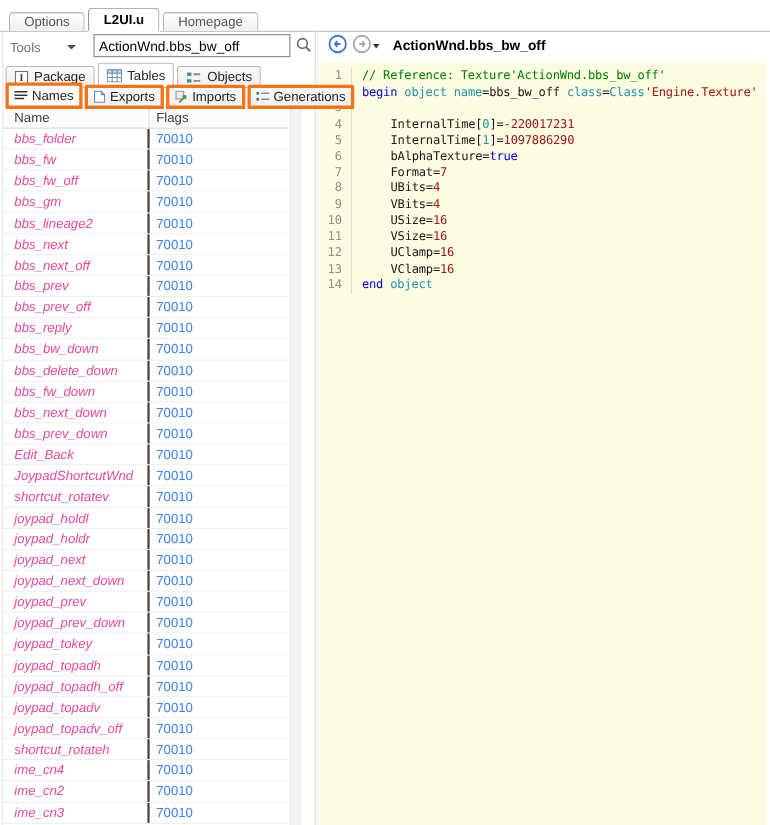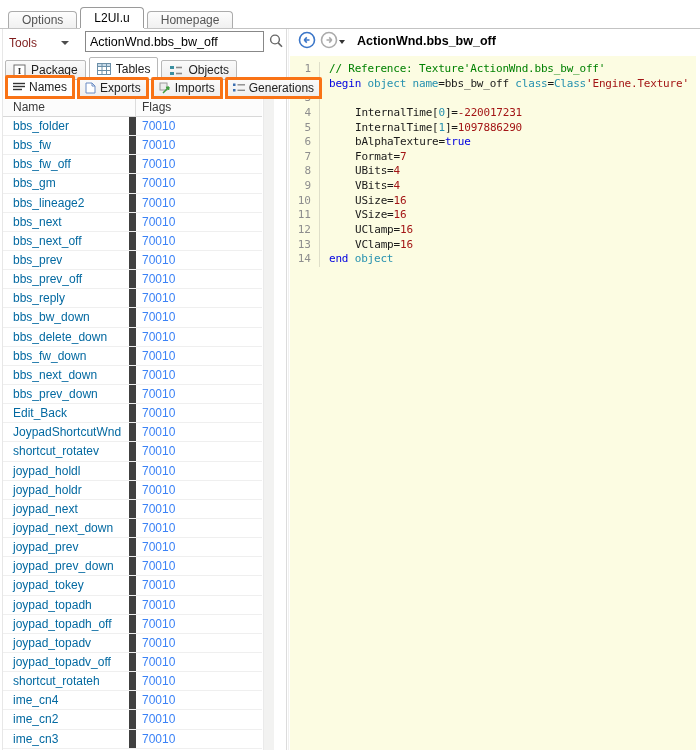--- a/index.html
+++ b/index.html
@@ -4,26 +4,26 @@
 <style>
   html,body{margin:0;padding:0;background:#fff;}
   .app{position:relative;width:700px;height:750px;background:#fff;overflow:hidden;
        font-family:"Liberation Sans",sans-serif;font-size:12px;color:#000;}
 
   
   .wtabs{position:absolute;left:8px;top:7px;height:21px;display:flex;align-items:flex-end;gap:3px;z-index:3;}
   .wtab{height:16px;padding:0 13px;display:flex;align-items:center;
         background:linear-gradient(#FDFDFD,#F0F0F0);border:1px solid #ACACAC;border-bottom:none;
         border-radius:4px 4px 0 0;color:#555;cursor:default;text-align:center;}
-  .wtab.active{height:20px;background:#fff;font-weight:normal;color:#000;border-color:#9A9A9A;
+  .wtab.active{height:20px;background:#fff;font-weight:bold;color:#000;border-color:#9A9A9A;
         box-shadow:0 2px 0 0 #fff;}
   .strip-line{position:absolute;left:0;top:28px;width:700px;height:1px;background:#C3C3C3;}
 
   
-  .tools-btn{position:absolute;left:9px;top:33px;height:20px;display:flex;align-items:center;gap:24px;color:#7f1d1d;}
+  .tools-btn{position:absolute;left:9px;top:33px;height:20px;display:flex;align-items:center;gap:24px;color:#737373;}
   .caret-down{width:0;height:0;border-left:4px solid transparent;border-right:4px solid transparent;border-top:4px solid #4d4d4d;}
   .search-input{position:absolute;left:85px;top:31px;width:169px;height:19px;border:1px solid #888;
         font-family:"Liberation Sans",sans-serif;font-size:12.5px;padding:0 4px;outline:none;color:#000;}
   .search-btn{position:absolute;left:266px;top:33px;width:20px;height:18px;background:none;border:none;padding:0;cursor:pointer;}
 
   
   .vtabs{position:absolute;left:5px;top:57px;height:23px;display:flex;align-items:flex-end;gap:3px;z-index:2;}
   .vtab{height:18px;padding:0 7px;display:flex;align-items:center;gap:5px;border:1px solid #B8B8B8;
         border-radius:2px 2px 0 0;background:linear-gradient(#FAFAFA,#EEE);color:#222;}
   .vtab.active{height:21px;background:#fff;box-shadow:0 1px 0 0 #fff;}
@@ -32,21 +32,21 @@
         border-radius:2px 2px 0 0;background:linear-gradient(#FAFAFA,#EFEFEF);color:#222;}
   .ttab.active{height:18px;background:#fff;box-shadow:0 1px 0 0 #fff;}
 
   
   .thead{position:absolute;left:3px;top:99px;width:259px;height:17px;display:flex;background:#FCFCFC;
          border-bottom:1px solid #D8D8D8;color:#3a3a3a;}
   .th-name{width:133px;padding-left:10px;line-height:17px;border-right:1px solid #DCDCDC;box-sizing:border-box;}
   .th-flags{padding-left:6px;line-height:17px;}
   .tbody{position:absolute;left:3px;top:117px;width:259px;height:633px;overflow:hidden;}
   .trow{height:19.15px;display:flex;border-bottom:1px solid #EFEFEF;box-sizing:border-box;background:#fff;}
-  .td-name{width:133px;padding-left:10px;border-right:7px solid #404040;display:flex;align-items:center;box-sizing:border-box;color:#0369a1;}
+  .td-name{width:133px;padding-left:10px;border-right:2px solid #404040;display:flex;align-items:center;box-sizing:border-box;color:#ec4899;font-style:italic;}
   .td-flags{padding-left:6px;display:flex;align-items:center;color:#3b82f6;}
   .vscroll{position:absolute;left:263px;top:99px;width:10px;height:651px;background:#F2F2F1;border-left:1px solid #EAEAEA;}
   .left-edge{position:absolute;left:2px;top:29px;width:1px;height:721px;background:#E7E7E7;}
   .split1{position:absolute;left:286px;top:29px;width:1px;height:721px;background:#DCDCDC;}
   .split2{position:absolute;left:288px;top:29px;width:1px;height:721px;background:#F0F0F0;}
 
   
   .nav-title{position:absolute;left:357px;top:34px;font-weight:bold;font-size:12.5px;color:#000;}
   .nav-btn{position:absolute;background:none;border:none;padding:0;cursor:pointer;}
   .nav-caret{position:absolute;left:339px;top:40px;width:0;height:0;

